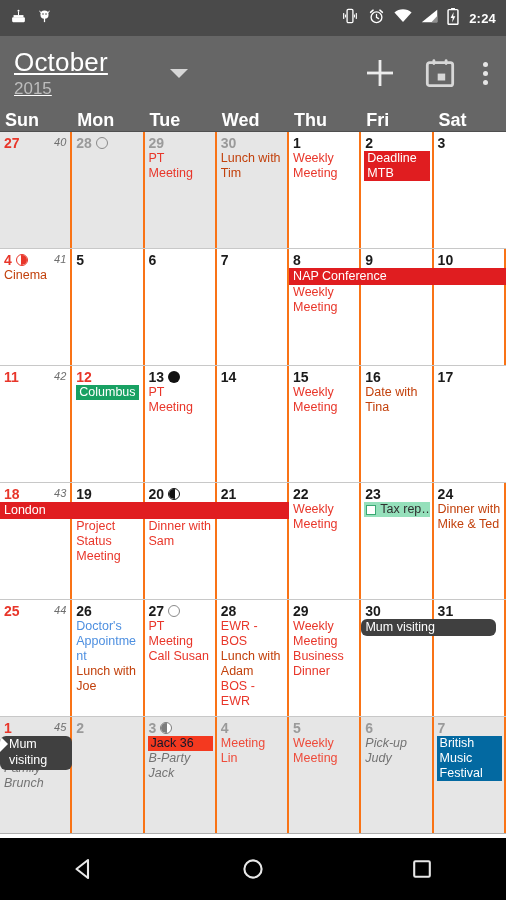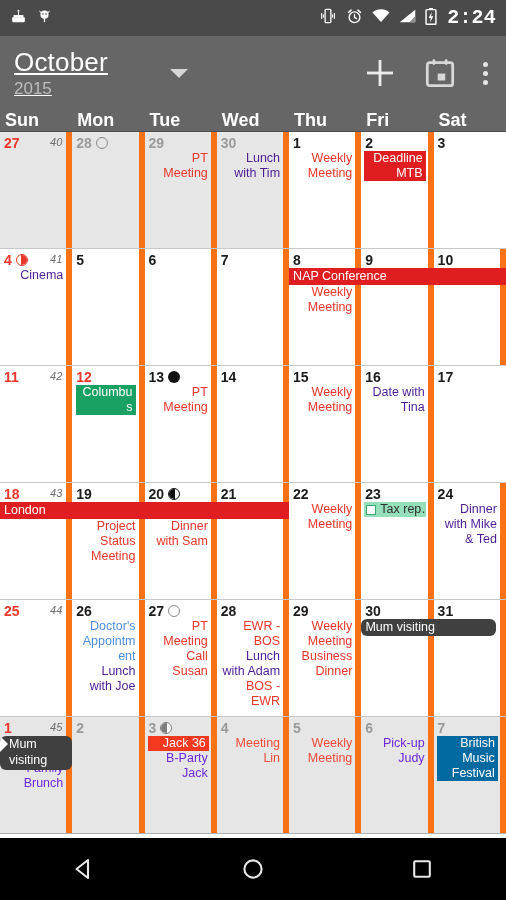--- a/index.html
+++ b/index.html
@@ -12,21 +12,21 @@
   .phone{position:relative;width:506px;height:900px;}
 
   
   .statusbar{
     height:36px;background:#4a4a4a;color:#ffffff;
     display:flex;align-items:center;padding:0 10px;box-sizing:border-box;
   }
   .sb-left{display:flex;align-items:center;gap:10px;}
   .sb-right{margin-left:auto;display:flex;align-items:center;gap:9px;}
   .sb-icon{display:block;}
-  .sb-clock{font-size:20px;font-weight:bold;letter-spacing:.2px;line-height:1;padding-left:1px;font-family:Liberation Mono, monospace;}
+  .sb-clock{font-size:13px;font-weight:bold;letter-spacing:.2px;line-height:1;padding-left:1px;}
 
   
   .appbar{
     height:74px;background:#666666;color:#ffffff;
     display:flex;align-items:center;padding:0 14px;box-sizing:border-box;
     position:relative;
     text-decoration:underline;
   }
   .title-wrap{display:flex;flex-direction:column;justify-content:center;line-height:1;}
   .title-month{font-size:26px;font-weight:normal;letter-spacing:.2px;}
@@ -53,21 +53,21 @@
 
   
   .grid{display:flex;flex-direction:column;background:#ffffff;}
   .week{
     display:flex;height:117px;box-sizing:border-box;
     border-bottom:1px solid #c8c8c8;position:relative;
   }
   .week:last-child{border-bottom:1px solid #b0b0b0;}
   .cell{
     flex:0 0 72.28px;box-sizing:border-box;
-    border-right:6px solid #f97316;position:relative;overflow:hidden;
+    border-right:2px solid #f97316;position:relative;overflow:hidden;
     background:#ffffff;
   }
   .cell:last-child{border-right:none;}
   .cell.other{background:#e6e6e6;}
 
   .daynum-row{
     display:flex;align-items:center;height:19px;padding:2px 3px 0 4px;
     box-sizing:border-box;gap:4px;
   }
   .daynum{font-size:14px;font-weight:bold;color:#1b1b1b;line-height:1;}
@@ -89,34 +89,34 @@
   .moon.last:after{content:"";position:absolute;right:-1.5px;top:-1.5px;width:7.5px;height:12px;background:#111111;border-radius:0 6px 6px 0;}
   .moon.last.redring{border-color:#e8362a;}
   .moon.last.redring:after{background:#e8362a;}
   .moon.half-dim{background:#ffffff;border:1.5px solid #7d7d7d;overflow:hidden;}
   .moon.half-dim:after{content:"";position:absolute;left:-1.5px;top:-1.5px;width:7.5px;height:12px;background:#7d7d7d;border-radius:6px 0 0 6px;}
 
   
   .events{padding:0 2px 0 3px;}
   .ev{
     font-size:12.5px;line-height:15px;color:#e8362a;
-    word-break:break-word;padding:0 1px;text-align:right;
-  }
-  .ev.green{color:#4c1d95;}
+    word-break:break-word;padding:0 1px;
+  }
+  .ev.green{color:#c2410c;}
   .ev.blue{color:#4d8fe0;}
-  .ev.dimgreen{color:#6d28d9;}
+  .ev.dimgreen{color:#737373;font-style:italic;}
   .ev.dimred{color:#ee4b3a;}
   .ev.chip{
     background:#18a163;color:#ffffff;display:inline-block;padding:0 3px;
   }
   .ev.chip-red{
     background:#e01d20;color:#ffffff;display:block;padding:0 3px;
   }
   .ev.chip-orange{
-    background:#f4391f;color:#ffffff;display:block;padding:0 3px;
+    background:#f4391f;color:#0f172a;display:block;padding:0 3px;
   }
   .ev.task{
     background:#95e0bb;color:#2f2f2f;display:flex;align-items:center;gap:4px;
     padding:0 2px;white-space:nowrap;overflow:hidden;
   }
   .chkbox{
     width:10px;height:10px;background:#ffffff;border:1.5px solid #3aa873;
     flex:0 0 auto;box-sizing:border-box;display:block;
   }
 

